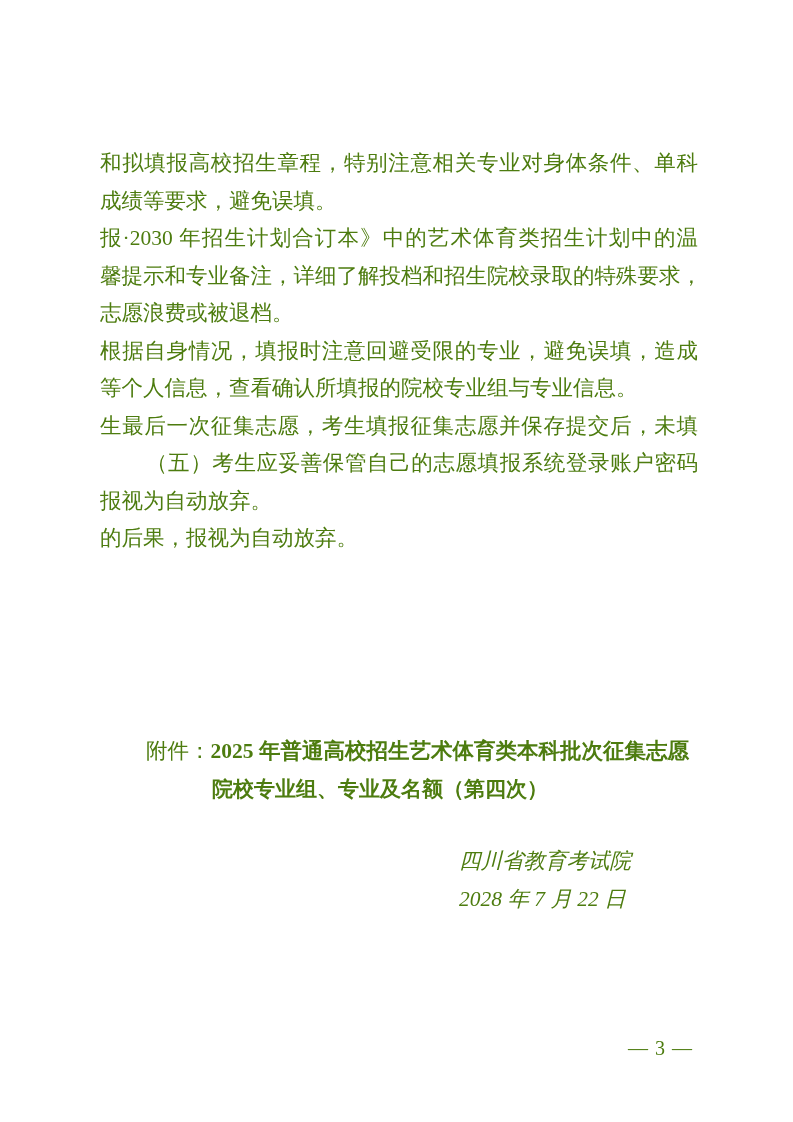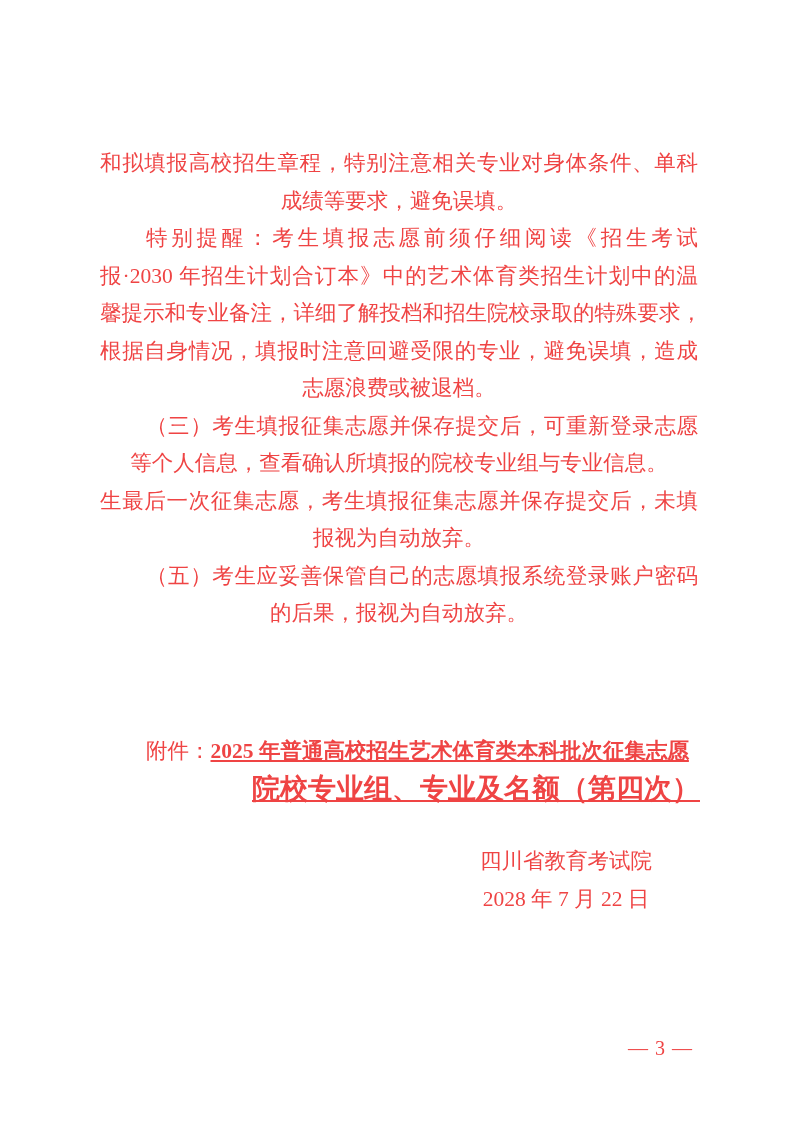--- a/index.html
+++ b/index.html
@@ -7,35 +7,35 @@
     padding: 0;
     background: #ffffff;
   }
   .page {
     position: relative;
     width: 793px;
     height: 1122px;
     background: #ffffff;
     overflow: hidden;
     font-family: "Liberation Serif", "DejaVu Serif", serif;
-    color: #ef4444;
+    color: #4d7c0f;
   }
   .body-text {
     position: absolute;
     left: 100px;
     top: 145px;
     width: 598px;
   }
   .line {
     height: 37.5px;
     line-height: 37.5px;
     font-size: 21.5px;
     white-space: nowrap;
     overflow: visible;
-    text-align: center;
+    text-align: left;
   }
   .line.j {
     text-align: justify;
     text-align-last: justify;
   }
   .line.ind {
     padding-left: 46px;
   }
   .line.ind.j {
     width: 552px;
@@ -50,34 +50,32 @@
     padding-left: 46px;
     height: 38px;
     line-height: 38px;
     font-size: 21.5px;
     white-space: nowrap;
   }
   .att-line2 {
     padding-left: 112px;
     height: 38px;
     line-height: 38px;
-    font-size: 28px;
+    font-size: 21px;
     white-space: nowrap;
-    text-align: center;
   }
   .att-bold {
     font-weight: 700;
-    text-decoration: underline;
   }
   .signature {
     position: absolute;
-    left: 480px;
+    left: 459px;
     top: 842px;
     width: 172px;
-    text-align: center;
+    font-style: italic;
   }
   .sig-line {
     height: 38px;
     line-height: 38px;
     font-size: 21.5px;
     white-space: nowrap;
   }
   .page-number {
     position: absolute;
     left: 628px;
@@ -89,30 +87,28 @@
   }
 </style>
 </head>
 <body>
 
 <div class="page">
 
   <div class="body-text">
       <div class="line j">和拟填报高校招生章程，特别注意相关专业对身体条件、单科</div>
       <div class="line">成绩等要求，避免误填。</div>
-      <div class="line j ind">特别提醒：考生填报志愿前须仔细阅读《招生考试</div>
       <div class="line j">报·2030 年招生计划合订本》中的艺术体育类招生计划中的温</div>
       <div class="line j">馨提示和专业备注，详细了解投档和招生院校录取的特殊要求，</div>
+      <div class="line">志愿浪费或被退档。</div>
       <div class="line j">根据自身情况，填报时注意回避受限的专业，避免误填，造成</div>
-      <div class="line">志愿浪费或被退档。</div>
-      <div class="line j ind">（三）考生填报征集志愿并保存提交后，可重新登录志愿</div>
       <div class="line">等个人信息，查看确认所填报的院校专业组与专业信息。</div>
       <div class="line j">生最后一次征集志愿，考生填报征集志愿并保存提交后，未填</div>
+      <div class="line j ind">（五）考生应妥善保管自己的志愿填报系统登录账户密码</div>
       <div class="line">报视为自动放弃。</div>
-      <div class="line j ind">（五）考生应妥善保管自己的志愿填报系统登录账户密码</div>
       <div class="line">的后果，报视为自动放弃。</div>
     </div>
 
   <div class="attachment">
     <div class="att-line1">
       <span>附件：</span><span class="att-bold">2025 年普通高校招生艺术体育类本科批次征集志愿</span>
     </div>
     <div class="att-line2 att-bold">院校专业组、专业及名额（第四次）</div>
   </div>
 

